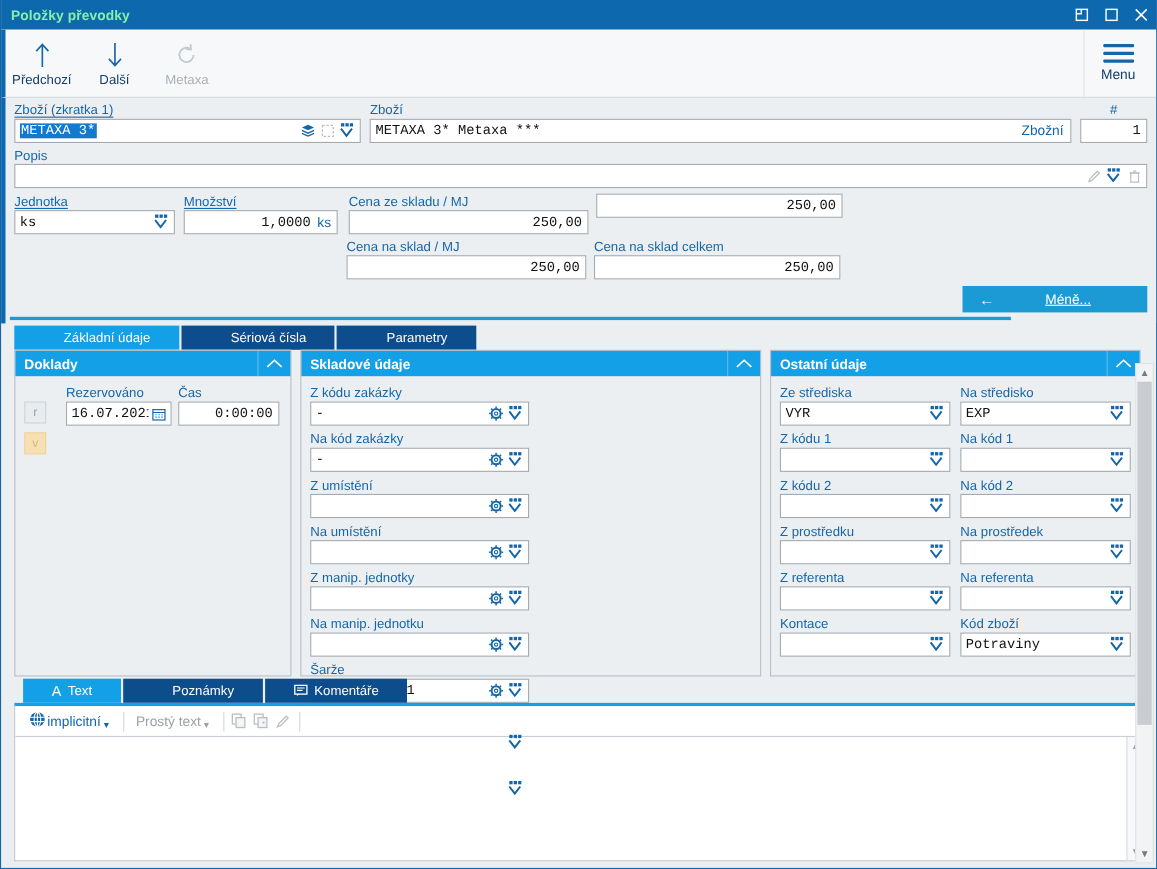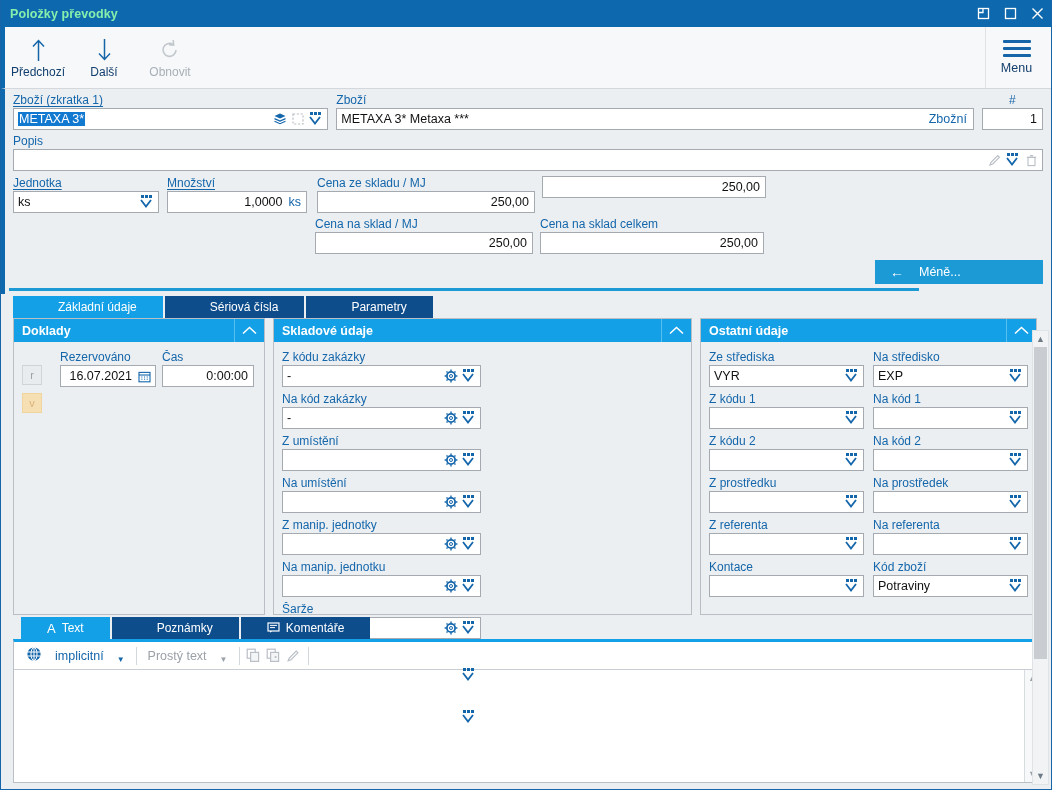--- a/index.html
+++ b/index.html
@@ -84,21 +84,21 @@
   }
   .lbl.acc { text-decoration: underline; text-underline-offset: 2px;
              text-decoration-thickness: 1px; }
   .fld {
     height: 22px; background: #ffffff;
     border: 1px solid #a4aab0;
     display: flex; align-items: center;
     padding: 0 2px 0 4px;
     font-size: 12.5px; color: #111;
   }
-  .fld .val { flex: 1; white-space: nowrap; overflow: hidden; }
+  .fld .val { flex: 1; white-space: nowrap; overflow: hidden; font-family: Liberation Mono, monospace; }
   .fld .val.r { text-align: right; padding-right: 3px; }
   .fld .sel {
     background: #1279d0; color: #ffffff;
     padding: 0 1px;
   }
   .icobtn {
     width: 18px; height: 20px;
     display: flex; align-items: center; justify-content: center;
     flex: 0 0 auto;
   }
@@ -132,21 +132,21 @@
   }
 
   .lessbtn {
     position: absolute; right: 8px; bottom: 8px;
     width: 168px; height: 24px;
     background: #1c9ad6; color: #ffffff;
     display: flex; align-items: center;
     font-size: 12.5px;
   }
   .lessbtn .ar { width: 44px; text-align: center; font-size: 14px; }
-  .lessbtn .tx { flex: 1; text-align: left; padding-right: 20px; }
+  .lessbtn .tx { flex: 1; text-align: center; padding-right: 20px; text-decoration: underline; }
 
   
   .tabs { display: flex; align-items: flex-end; height: 24px;
           margin: 0 0 0 12px; flex: 0 0 auto; }
   .tab {
     height: 22px; display: flex; align-items: center; gap: 6px;
     padding: 0 26px; color: #ffffff; font-size: 12px;
     background: #0d4d8c; margin-right: 2px;
   }
   .tab.active { background: #14a0e6; }
@@ -199,21 +199,21 @@
     display: flex; flex-direction: column;
     min-height: 0; margin-right: 6px;
   }
   .notebar {
     height: 28px; display: flex; align-items: center;
     padding: 0 6px; gap: 2px;
     border-bottom: 1px solid #c8ced3;
     background: #ffffff;
   }
   .nb-item {
-    display: flex; align-items: center; gap: 13px;
+    display: flex; align-items: center; gap: 1px;
     padding: 0 6px; height: 22px; font-size: 12.5px;
     color: #1466ab;
   }
   .nb-item.dis { color: #9aa1a8; }
   .nb-sep { width: 1px; height: 18px; background: #d3d8dc; margin: 0 3px; }
   .caretdown { font-size: 8px; line-height: 8px; align-self: flex-end;
                padding-bottom: 3px; }
   .notebody {
     flex: 1; background: #ffffff; display: flex; min-height: 0;
   }
@@ -279,21 +279,21 @@
       </span>
       <span>Další</span>
     </div>
     <div class="tbtn disabled">
       <span class="ic">
         <svg width="20" height="24" viewBox="0 0 20 24">
           <path d="M16 12 A6.5 6.5 0 1 1 13 6.4" fill="none" stroke="#c2c8cd" stroke-width="1.6"></path>
           <path d="M13.2 2 L13.6 7 L9 6.6" fill="none" stroke="#c2c8cd" stroke-width="1.6"></path>
         </svg>
       </span>
-      <span>Obnovit</span>
+      <span>Metaxa</span>
     </div>
     <div class="spacer"></div>
     <div class="menu-btn">
       <span class="burger">
         <i></i>
           <i></i>
           <i></i>
       </span>
       <span>Menu</span>
     </div>

